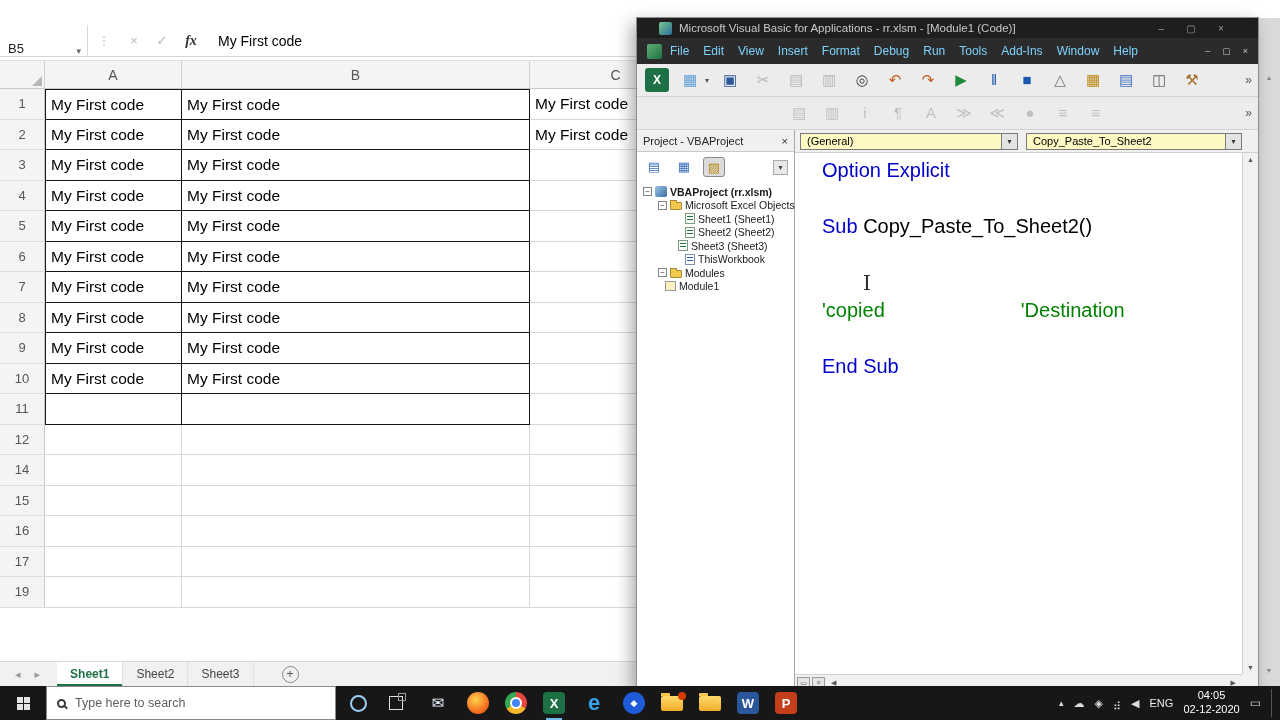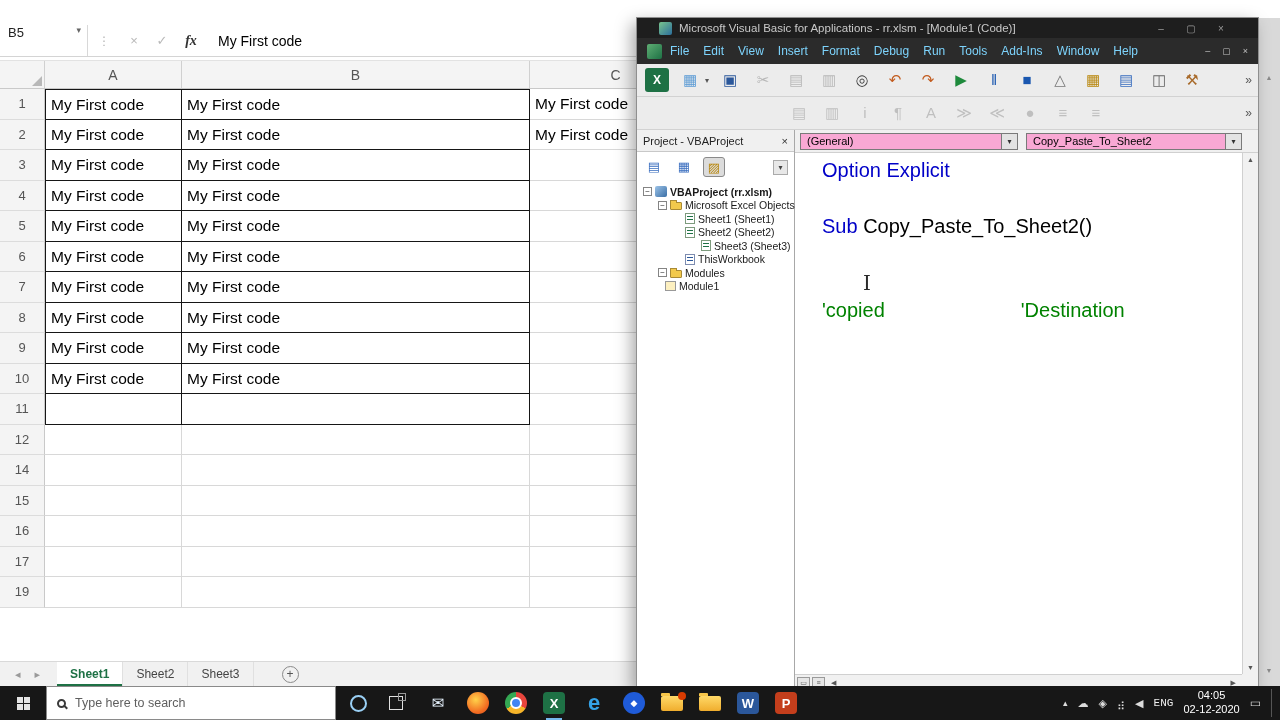--- a/index.html
+++ b/index.html
@@ -4,21 +4,21 @@
 <style>
   * { margin:0; padding:0; box-sizing:border-box; }
   html,body { background:#777; }
   #screen { position:relative; width:1280px; height:720px; background:#ffffff; overflow:hidden;
             font-family:"Liberation Sans", sans-serif; }
 
   
   .formula-row { position:absolute; left:0; top:25px; width:637px; height:32px; background:#fff;
                  border-bottom:1px solid #d4d4d4; display:flex; align-items:center; }
   .name-box { position:relative; width:88px; height:100%; border-right:1px solid #d8d8d8;
-              display:flex; align-items:flex-start; padding-left:8px; font-size:13px; color:#222; }
+              display:flex; align-items:flex-end; padding-left:8px; font-size:13px; color:#222; }
   .nb-caret { position:absolute; right:6px; font-size:9px; color:#666; }
   .fsep { color:#b5b5b5; font-size:12px; padding:0 10px; }
   .fbtn { width:28px; text-align:center; font-size:13px; }
   .dim { color:#b8b8b8; }
   .fx  { width:30px; text-align:center; font-family:"Liberation Serif", serif; font-style:italic;
          font-weight:bold; font-size:14px; color:#333; }
   .fvalue { flex:1; font-size:14px; color:#000; padding-left:12px; }
 
   .col-headers { position:absolute; left:0; top:60px; width:637px; height:29px; display:flex;
                  background:#f4f4f4; border-bottom:1px solid #c9c9c9; border-top:1px solid #e2e2e2; overflow:hidden; }
@@ -102,21 +102,21 @@
   .ticon.sheet, .ticon.workbook { background:#fff; border:1px solid #7d9b7d; height:11px; width:10px; position:relative; }
   .ticon.sheet::before { content:""; position:absolute; left:1px; right:1px; top:2px; bottom:2px;
                          background:repeating-linear-gradient(#1e7145 0 1px, transparent 1px 3px); }
   .ticon.workbook { border-color:#7d8cb0; }
   .ticon.workbook::before { content:""; position:absolute; left:1px; right:1px; top:2px; bottom:2px;
                             background:repeating-linear-gradient(#2b579a 0 1px, transparent 1px 3px); }
   .ticon.module { background:#fdf0c0; border:1px solid #999; height:10px; width:11px; }
 
   .codep { flex:1; position:relative; background:#f0f0f0; }
   .comborow { position:absolute; left:0; top:0; right:0; height:23px; background:#f0f0f0; border-bottom:1px solid #d0d0d0; }
-  .combo { position:absolute; top:3px; height:17px; border:1px solid #7a7a7a; background:#f9a8d4;
+  .combo { position:absolute; top:3px; height:17px; border:1px solid #7a7a7a; background:#fef9c3;
            font-size:11px; line-height:15px; padding:0 20px 0 6px; color:#000; white-space:nowrap; overflow:hidden; }
   .combo .arrow { position:absolute; right:0; top:0; width:16px; height:100%; background:#e3e3e3;
                   border-left:1px solid #7a7a7a; text-align:center; font-size:8px; line-height:15px; color:#333; }
   .combo-l { left:5px; width:218px; }
   .combo-r { left:231px; width:216px; }
 
   .codearea { position:absolute; left:0; top:23px; right:16px; bottom:16px; background:#fff; overflow:hidden;
               padding:3px 0 0 27px; }
   .cline { height:28px; line-height:28px; font-size:20px; white-space:pre; }
   .seg.kw { color:#0000C8; }
@@ -162,21 +162,21 @@
   .tapp.folder { width:22px; height:15px; background:linear-gradient(#ffd968,#f0ad2d); border-radius:2px; position:relative; }
   .tapp.folder::before { content:""; position:absolute; top:-3px; left:0; width:9px; height:3px; background:#f7c64a; border-radius:1px 1px 0 0; }
   .tapp.badged::after { content:""; position:absolute; right:-3px; top:-4px; width:8px; height:8px; background:#d83b01; border-radius:50%; }
   .tapp.word { width:22px; height:22px; background:#2b579a; color:#fff; font-weight:bold; font-size:13px; border-radius:4px; }
   .tapp.ppt { width:22px; height:22px; background:#c43e1c; color:#fff; font-weight:bold; font-size:13px; border-radius:4px; }
   .tapp.active::before { content:""; position:absolute; bottom:-6px; left:3px; right:3px; height:2px; background:#76b9ed; }
   .tray { margin-left:auto; display:flex; align-items:center; gap:10px; padding-right:4px; color:#e6e6e6; }
   .chev { font-size:9px; color:#ddd; }
   #tray-icons { display:flex; gap:10px; align-items:center; }
   #tray-icons span { font-size:11px; color:#dcdcdc; }
-  .lang { font-size:11px; color:#eee;font-family:Liberation Mono, monospace; }
+  .lang { font-size:11px; color:#eee; }
   .clock { text-align:center; font-size:11px; line-height:1.25; color:#fff; }
   .action { font-size:12px; color:#ddd; }
   .showdesk { width:5px; height:28px; border-left:1px solid #555; }
 </style>
 </head>
 <body>
 
 <div id="screen">
 
   <div class="formula-row">
@@ -413,21 +413,21 @@
             <div class="trow" style="padding-left: 36px;">
               <span class="expspacer"></span>
               <span class="ticon sheet"></span>
               <span class="tlabel">Sheet1 (Sheet1)</span>
             </div>
             <div class="trow" style="padding-left: 36px;">
               <span class="expspacer"></span>
               <span class="ticon sheet"></span>
               <span class="tlabel">Sheet2 (Sheet2)</span>
             </div>
-            <div class="trow" style="padding-left: 52px;">
+            <div class="trow" style="padding-left: 29px;">
               <span class="expspacer"></span>
               <span class="ticon sheet"></span>
               <span class="tlabel">Sheet3 (Sheet3)</span>
             </div>
             <div class="trow" style="padding-left: 36px;">
               <span class="expspacer"></span>
               <span class="ticon workbook"></span>
               <span class="tlabel">ThisWorkbook</span>
             </div>
             <div class="trow" style="padding-left: 21px;">
@@ -457,20 +457,21 @@
 
         <div class="codearea" id="code-lines">
           <span class="ibeam">I</span>
         <div class="cline"><span class="seg kw">Option Explicit</span></div>
             <div class="cline"></div>
             <div class="cline"><span class="seg kw">Sub </span><span class="seg plain">Copy_Paste_To_Sheet2()</span></div>
             <div class="cline"></div>
             <div class="cline"></div>
             <div class="cline"><span class="seg comment">'copied</span><span class="seg comment" style="margin-left: 136px;">'Destination</span></div>
             <div class="cline"></div>
+            <div class="cline"><span class="seg kw">End Sub</span></div>
           </div>
 
         <div class="vscroll">
           <span class="sarr">▲</span>
           <span class="sarr sbot">▼</span>
         </div>
         <div class="hscroll">
           <span class="splitbtn">▭</span>
           <span class="splitbtn">≡</span>
           <span class="sarr">◀</span>

